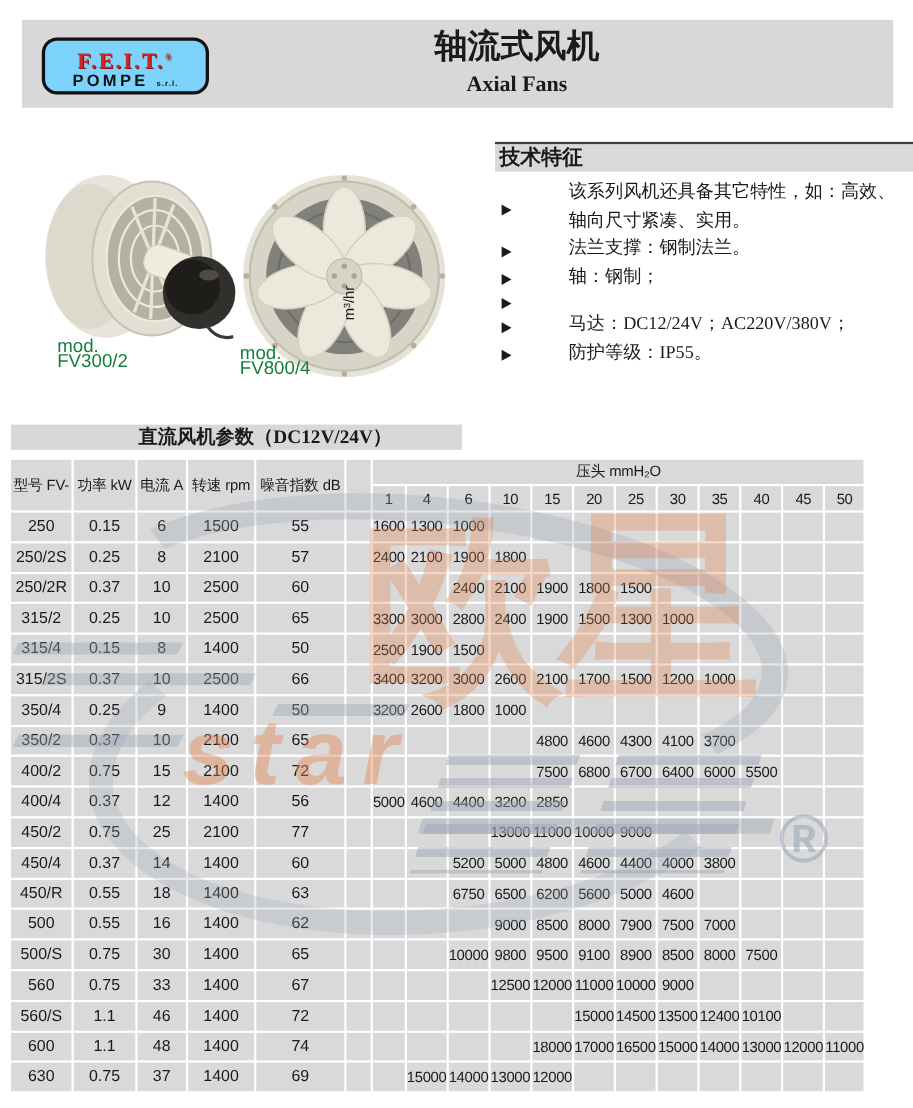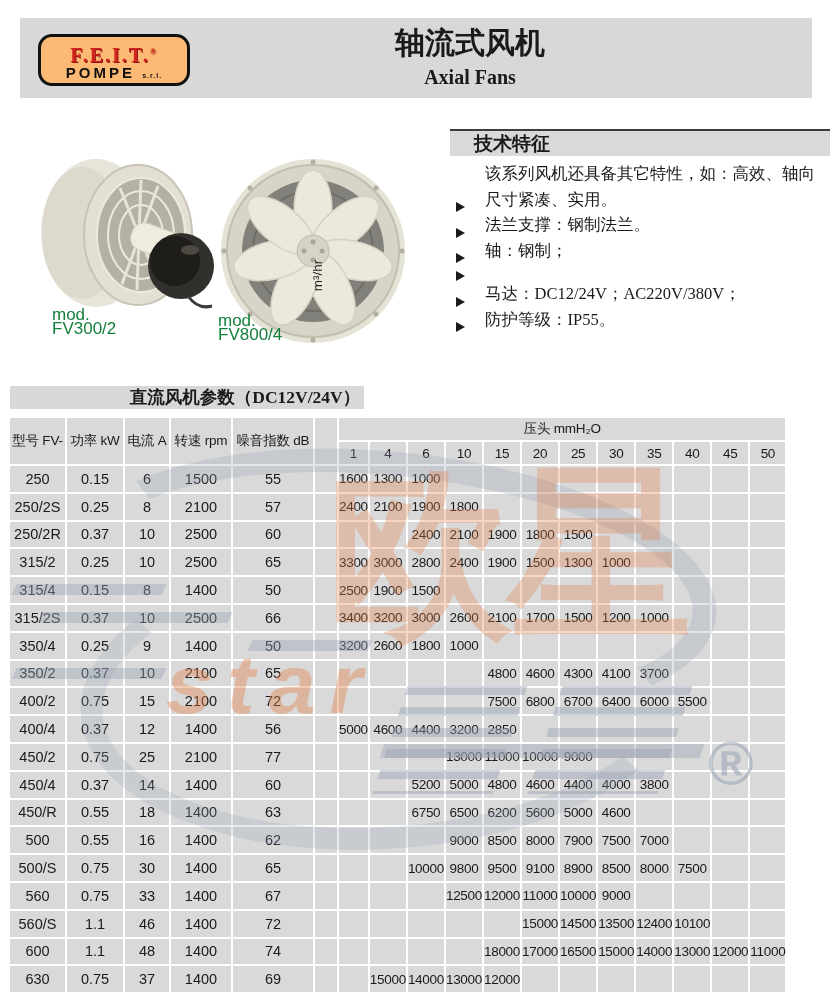--- a/index.html
+++ b/index.html
@@ -1,44 +1,44 @@
 <!DOCTYPE html>
 <html><head>
 <meta charset="utf-8">
 <style>
   html,body{margin:0;padding:0;width:830px;height:1007px;background:#ffffff;overflow:hidden;
     font-family:"Liberation Sans","DejaVu Sans",sans-serif;color:#1a1a1a;position:relative;}
   .abs{position:absolute;}
   
   .band{left:20px;top:18px;width:792px;height:80px;background:#d8d8d8;}
-  .logo{left:38px;top:34px;width:152px;height:52px;background:#fdba74;border:3px solid #111;
+  .logo{left:38px;top:34px;width:152px;height:52px;background:#7dd3fc;border:3px solid #111;
     border-radius:14px;text-align:center;box-sizing:border-box;padding-top:5px;}
   .logo-brand{font-family:"Liberation Serif","DejaVu Serif",serif;font-weight:bold;
     color:#d3251f;font-size:20px;letter-spacing:2px;text-shadow:1px 1px 0 #8c1410;line-height:20px;}
   .logo-reg{font-size:8px;vertical-align:super;color:#d3251f;}
   .logo-sub{font-weight:bold;font-size:15px;letter-spacing:3px;color:#111;line-height:16px;}
   .logo-suffix{font-size:7px;letter-spacing:1px;color:#111;}
   .title-wrap{left:320px;top:24px;width:300px;text-align:center;}
   .title-cn{font-family:"Liberation Serif","DejaVu Serif",serif;font-weight:bold;font-size:30px;line-height:38px;}
   .title-en{font-family:"Liberation Serif","DejaVu Serif",serif;font-weight:bold;font-size:20px;line-height:30px;}
   
   .feat-bar{left:450px;top:129px;width:380px;height:27px;background:#d9d9d9;border-top:2px solid #3c3c3c;
     box-sizing:border-box;font-family:"Liberation Serif","DejaVu Serif",serif;font-weight:bold;
-    font-size:19px;line-height:25px;padding-left:24px;}
+    font-size:19px;line-height:25px;padding-left:4px;}
   .feat-list{left:450px;top:161px;width:380px;}
-  .feat-item{display:flex;align-items:flex-end;font-family:"Liberation Serif","DejaVu Serif",serif;
-    font-size:16.5px;line-height:25.5px;}
+  .feat-item{display:flex;align-items:center;font-family:"Liberation Serif","DejaVu Serif",serif;
+    font-size:16.5px;line-height:25.5px;gap:32px;}
   .arrow{width:0;height:0;border-left:9px solid #1a1a1a;border-top:5.5px solid transparent;
     border-bottom:5.5px solid transparent;margin:8px 20px 0 6px;flex:none;}
   
   .mod-label{font-size:17px;line-height:14px;color:#15803d;}
   
-  .sec-band{left:10px;top:386px;width:354px;height:23px;background:#d8d8d8;
+  .sec-band{left:10px;top:386px;width:410px;height:23px;background:#d8d8d8;
     font-family:"Liberation Serif","DejaVu Serif",serif;font-weight:bold;font-size:17.5px;
-    line-height:23px;text-align:center;text-indent:116px;white-space:nowrap;}
+    line-height:23px;text-indent:116px;white-space:nowrap;}
   
   .dc-table{left:10px;top:418px;width:712px;display:grid;
     grid-template-columns:55px 56px 44px 60px 80px 22px repeat(12,1fr);
     grid-template-rows:22px 22px repeat(19,25.8px);gap:2px;background:#ffffff;}
   .cell{background:#d9d9d9;display:flex;align-items:center;justify-content:center;
     font-size:14.5px;overflow:visible;white-space:nowrap;}
   .hdr{font-size:13.5px;letter-spacing:-0.2px;}
   .span2{grid-row:span 2;}
   .num{font-size:13.5px;letter-spacing:-0.3px;}
   .flow-unit{position:absolute;left:296px;top:268px;width:42px;text-align:center;

